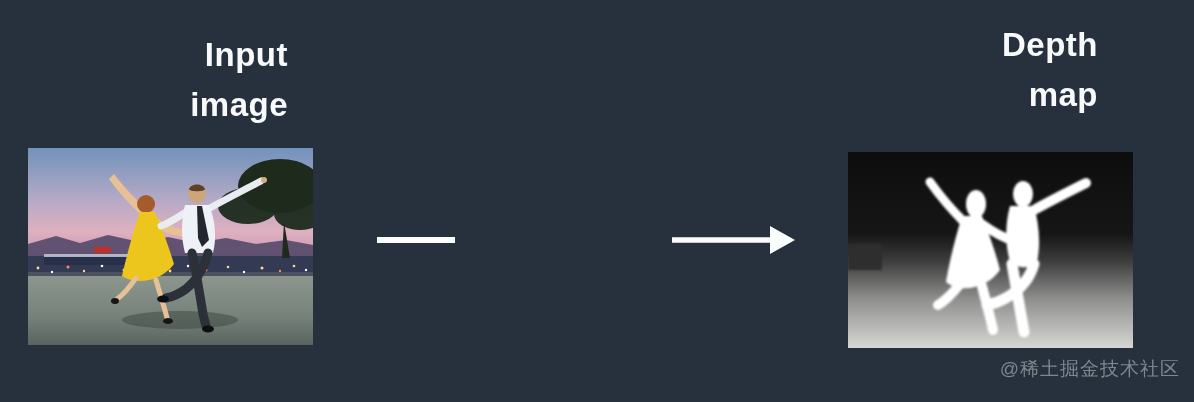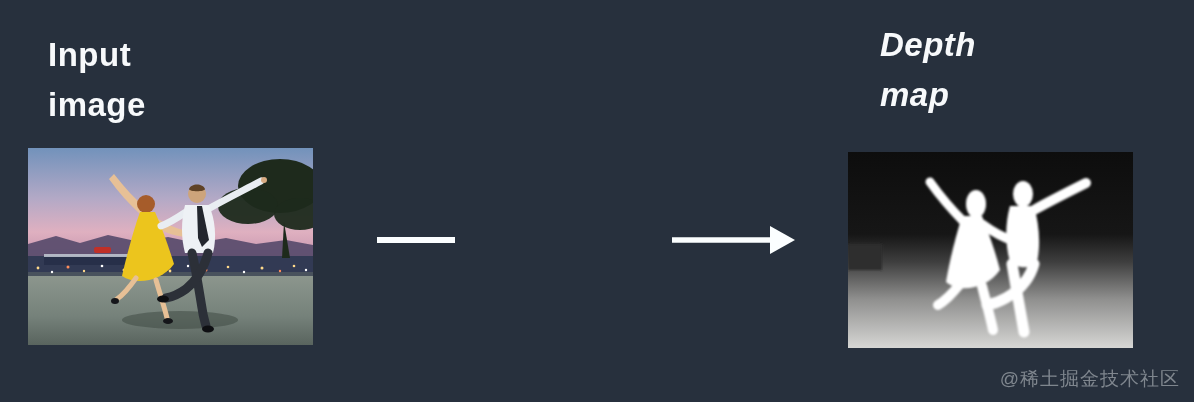--- a/index.html
+++ b/index.html
@@ -10,26 +10,26 @@
     background: #27303d;
     overflow: hidden;
     font-family: "Liberation Sans", sans-serif;
   }
   .label {
     position: absolute;
     color: #f7f9fb;
     font-size: 33px;
     font-weight: 600;
     line-height: 50px;
-    text-align: left;
+    text-align: right;
     white-space: pre-line;
     letter-spacing: 0.5px;
   }
   .label-input  { left: 48px;  top: 30px; width: 240px; }
-  .label-output { left: 880px; top: 20px; width: 240px; font-style: italic; }
+  .label-output { left: 858px; top: 20px; width: 240px; }
 
   .photo { position: absolute; }
   .photo svg { display: block; width: 100%; height: 100%; }
   .input-photo { left: 28px;  top: 148px; width: 285px; height: 197px; }
   .depth-photo { left: 848px; top: 152px; width: 285px; height: 196px; }
 
   .midas-box {
     position: absolute;
     left: 454px; top: 152px;
     width: 216px; height: 143px;
@@ -51,21 +51,21 @@
   .connector {
     position: absolute;
     left: 377px; top: 237px;
     width: 78px; height: 6px;
     background: #fbfeff;
   }
   .arrow-svg { position: absolute; left: 671px; top: 222px; }
 
   .watermark {
     position: absolute;
-    right: 14px; bottom: 10px;
+    right: 14px; bottom: 20px;
     color: #7f868e;
     font-size: 19px;
     letter-spacing: 1px;
   }
 </style>
 </head>
 <body>
 
 <div class="canvas">
 

